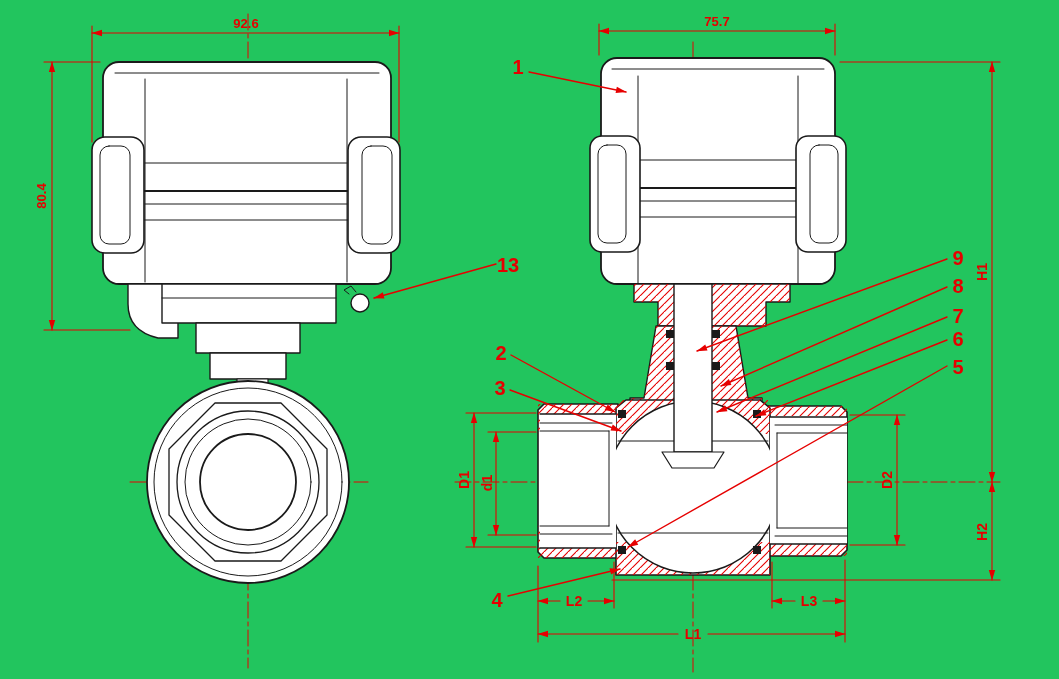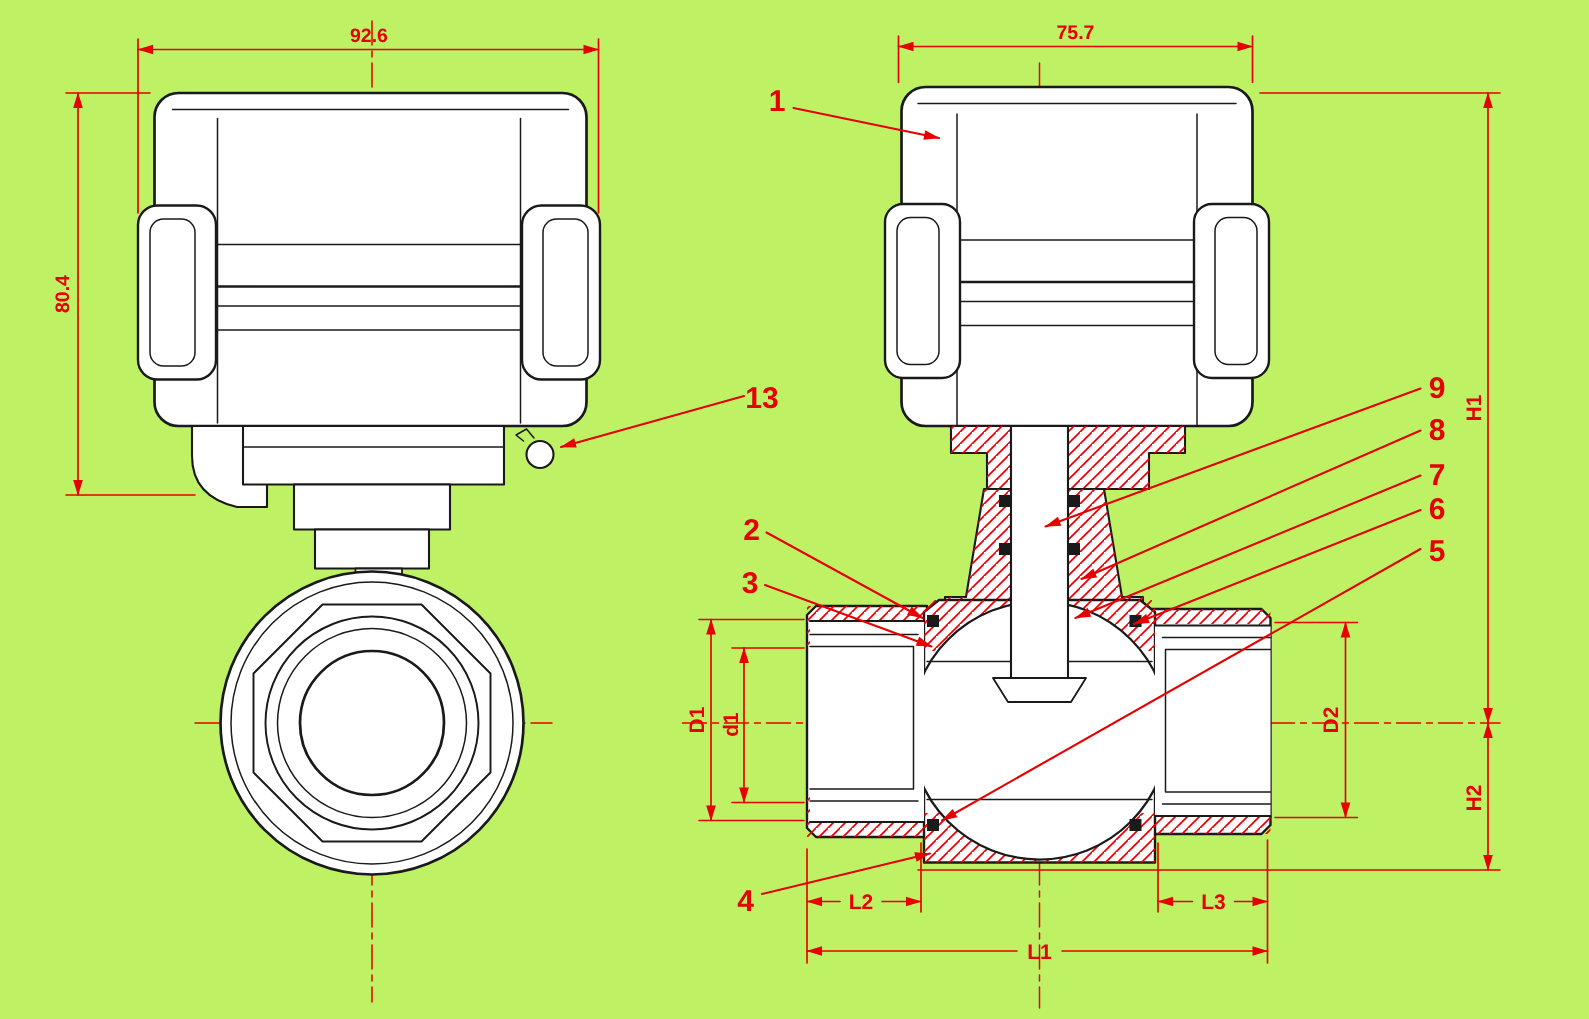--- a/index.html
+++ b/index.html
@@ -1,16 +1,16 @@
 <!DOCTYPE html>
 <html><head>
 <meta charset="utf-8">
 <style>
   html,body{margin:0;padding:0;background:#ffffff;}
-  .stage{width:1059px;height:679px;position:relative;background:#bef264;overflow:hidden;
+  .stage{width:1059px;height:679px;position:relative;background:#22c55e;overflow:hidden;
          font-family:"Liberation Sans", sans-serif;}
   svg{display:block;}
   text{font-family:"Liberation Sans", sans-serif;}
   .dimtxt{font-size:13px;font-weight:bold;fill:#e60000;}
   .lbltxt{font-size:14px;font-weight:bold;fill:#e60000;}
   .calltxt{font-size:20px;font-weight:bold;fill:#e60000;}
 </style>
 </head>
 <body>
 

